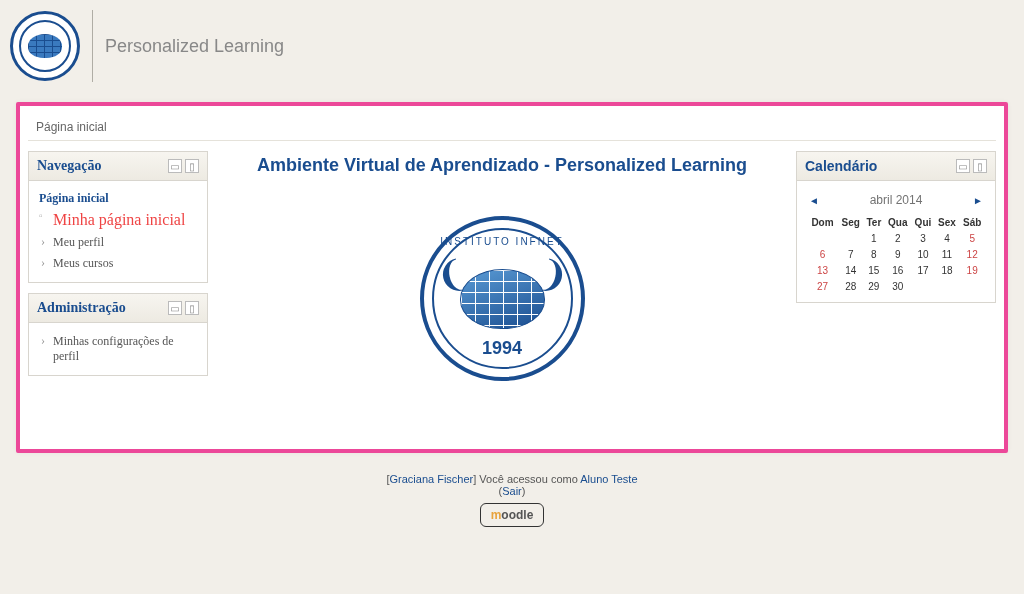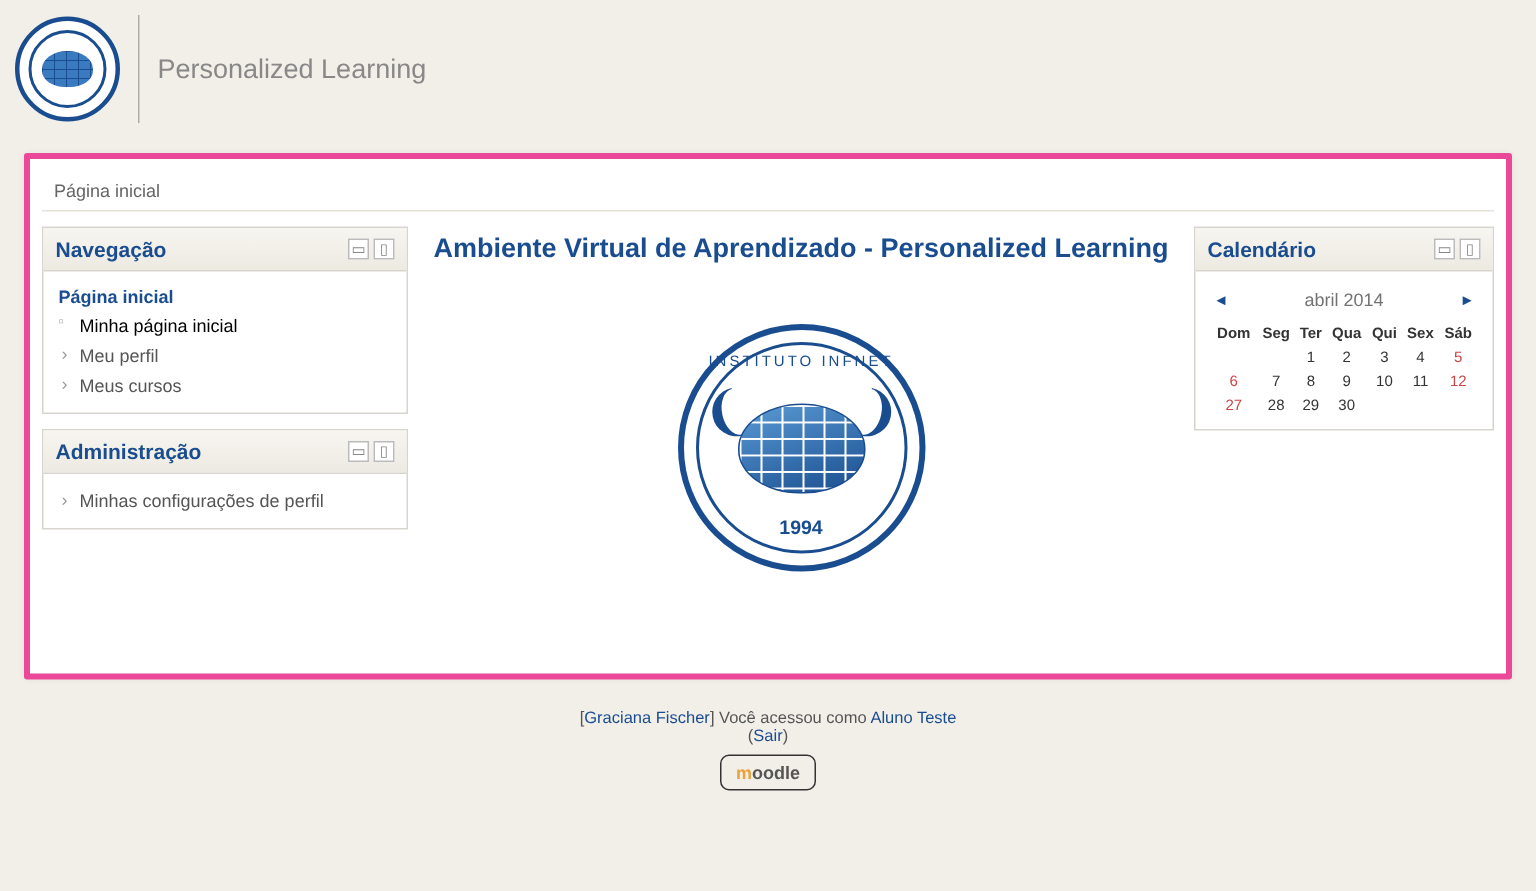--- a/index.html
+++ b/index.html
@@ -67,21 +67,21 @@
   padding: 6px 8px;
   color: #666;
   font-size: 12px;
   border-bottom: 1px solid #e5e2da;
   margin-bottom: 10px;
 }
 .columns {
   display: flex;
   gap: 10px;
 }
-.col-left { width: 244px; flex-shrink: 0; }
+.col-left { width: 180px; flex-shrink: 0; font-family: Liberation Serif, serif; }
 .col-center { flex: 1; }
 .col-right { width: 200px; flex-shrink: 0; }
 .block {
   border: 1px solid #d8d5ce;
   margin-bottom: 10px;
   background: #fff;
 }
 .block-header {
   background: linear-gradient(#f7f5f0, #edeae2);
   padding: 6px 8px;
@@ -111,22 +111,22 @@
 .block-body { padding: 8px 10px; }
 .nav-link-root {
   color: #1a4d8f;
   font-weight: bold;
   font-size: 12px;
   cursor: pointer;
   padding: 2px 0;
 }
 .nav-item {
   padding: 3px 0 3px 14px;
-  font-size: 12px;
-  color: #000000;
+  font-size: 16px;
+  color: #ef4444;
   cursor: pointer;
   position: relative;
 }
 .nav-item::before {
   content: "▫";
   position: absolute;
   left: 0;
   top: 2px;
   color: #aaa;
   font-size: 10px;
@@ -176,21 +176,21 @@
   border-radius: 50%;
 }
 .big-logo-text-top {
   font-size: 10px;
   letter-spacing: 2px;
   color: #1a4d8f;
   position: absolute;
   top: 16px;
 }
 .big-logo-text-bottom {
-  font-size: 13px;
+  font-size: 18px;
   color: #1a4d8f;
   position: absolute;
   bottom: 18px;
   font-weight: bold;
 }
 .big-globe {
   width: 85px;
   height: 60px;
   border-radius: 50% 50% 48% 48%;
   background:
@@ -363,20 +363,29 @@
                 <tr>
                   <td class="weekend">6</td>
                   <td>7</td>
                   <td>8</td>
                   <td>9</td>
                   <td>10</td>
                   <td>11</td>
                   <td class="weekend">12</td>
                 </tr>
                 <tr>
+                  <td class="weekend">13</td>
+                  <td>14</td>
+                  <td>15</td>
+                  <td>16</td>
+                  <td>17</td>
+                  <td>18</td>
+                  <td class="weekend">19</td>
+                </tr>
+                <tr>
                   <td class="weekend">27</td>
                   <td>28</td>
                   <td>29</td>
                   <td>30</td>
                   <td></td>
                   <td></td>
                   <td></td>
                 </tr>
               </tbody>
           </table>

